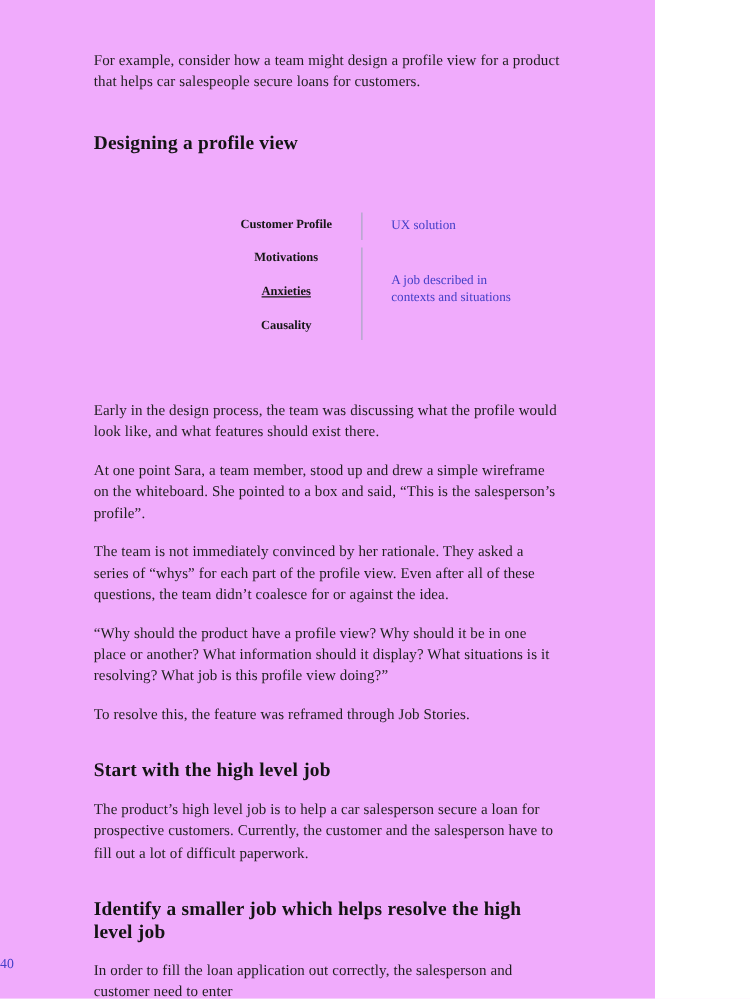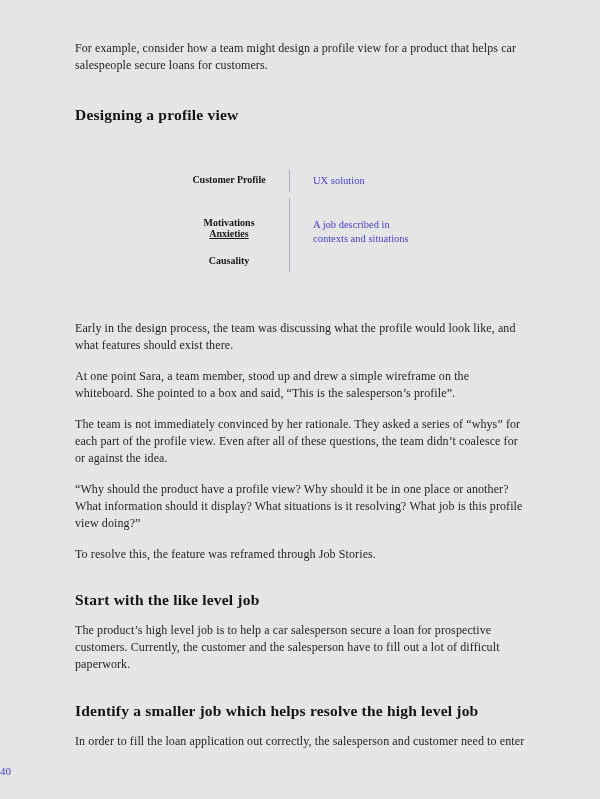--- a/index.html
+++ b/index.html
@@ -5,23 +5,23 @@
   * { margin: 0; padding: 0; box-sizing: border-box; }
   html, body { background: #ffffff; }
   body {
     width: 600px; height: 799px;
     font-family: "Liberation Serif", "DejaVu Serif", serif;
     color: #1f1f1f;
     -webkit-font-smoothing: antialiased;
   }
   .page {
     position: relative;
-    width: 600px; height: 799px;
+    width: 524px; height: 799px;
     padding: 40px 75px 0 75px;
-    background: #e5e5e5;
+    background: #f0abfc;
     overflow: hidden;
   }
   .body-text {
     font-size: 12px;
     line-height: 1.42;
     margin-bottom: 14px;
     letter-spacing: 0.1px;
   }
   .intro { margin-bottom: 0; }
   .heading {
@@ -37,21 +37,21 @@
   .diagram { position: relative; height: 108px; margin: 44px 0; }
   .dlabel {
     position: absolute;
     left: 89px; width: 130px;
     text-align: center;
     font-size: 10px;
     font-weight: bold;
     color: #161616;
   }
   .row0 { top: 6px; }
-  .row1 { top: 33px; margin-top: 16px; }
+  .row1 { top: 33px; }
   .row2 { top: 60px; text-decoration: underline; }
   .row3 { top: 87px; }
   .bracket {
     position: absolute;
     left: 214px; width: 1px;
     background: #a8a8c4;
   }
   .bracket-short { top: 2px;  height: 22px; }
   .bracket-long  { top: 30px; height: 74px; }
   .annotation {
@@ -93,21 +93,21 @@
     <div class="annotation annotation-job">A job described in
 contexts and situations</div>
   </div>
 
   <p class="body-text">Early in the design process, the team was discussing what the profile would look like, and what features should exist there.</p>
   <p class="body-text">At one point Sara, a team member, stood up and drew a simple wireframe on the whiteboard. She pointed to a box and said, “This is the salesperson’s profile”.</p>
   <p class="body-text">The team is not immediately convinced by her rationale. They asked a series of “whys” for each part of the profile view. Even after all of these questions, the team didn’t coalesce for or against the idea.</p>
   <p class="body-text">“Why should the product have a profile view? Why should it be in one place or another? What information should it display? What situations is it resolving? What job is this profile view doing?”</p>
   <p class="body-text">To resolve this, the feature was reframed through Job Stories.</p>
 
-  <h2 class="heading heading-sub">Start with the like level job</h2>
+  <h2 class="heading heading-sub">Start with the high level job</h2>
   <p class="body-text">The product’s high level job is to help a car salesperson secure a loan for prospective customers. Currently, the customer and the salesperson have to fill out a lot of difficult paperwork.</p>
 
   <h2 class="heading heading-sub">Identify a smaller job which helps resolve the high level job</h2>
   <p class="body-text">In order to fill the loan application out correctly, the salesperson and customer need to enter</p>
 
   <div class="page-number">40</div>
 
 </div>
 
 </body></html>

